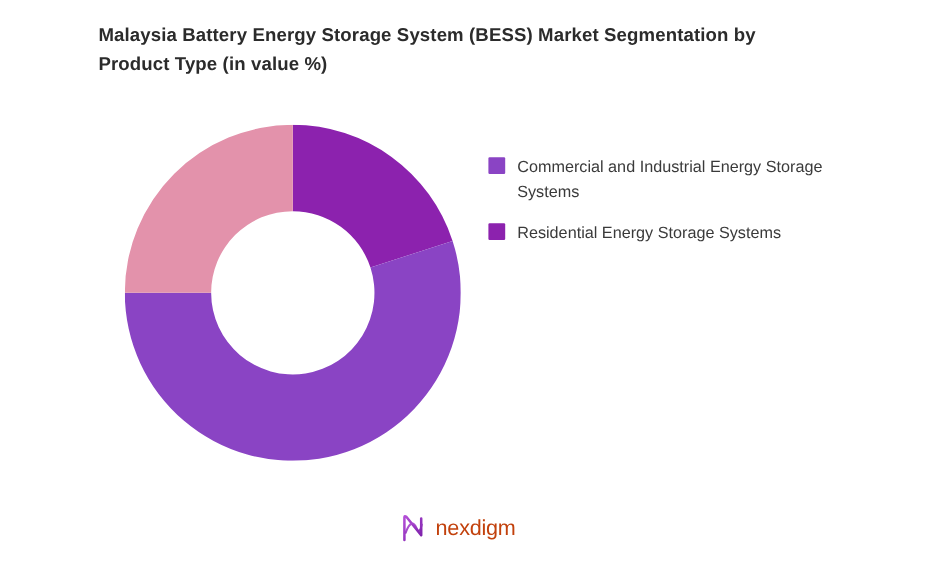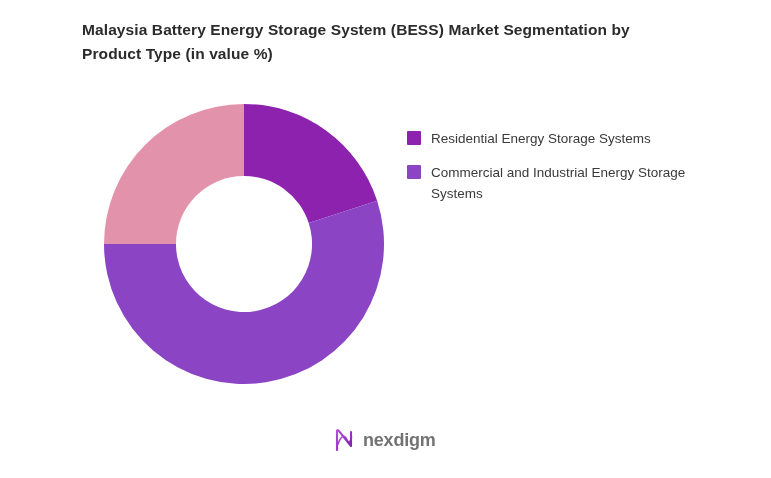--- a/index.html
+++ b/index.html
@@ -76,22 +76,22 @@
     display: flex;
     align-items: center;
   }
   #brand-mark {
     width: 22px;
     height: 24px;
     margin-right: 7px;
   }
   #brand-text {
     font-size: 18px;
-    font-weight: 700;
-    color: #737373;
+    font-weight: 400;
+    color: #c2410c;
     letter-spacing: -0.2px;
     line-height: 24px;
   }
 </style>
 </head>
 <body>
 
 <div id="chart-card">
 
   <div id="chart-title">Malaysia Battery Energy Storage System (BESS) Market Segmentation by Product Type (in value %)</div>
@@ -102,27 +102,27 @@
           <path d="M 140 0 A 140 140 0 0 1 273.1479122813215 96.73762078750737 L 204.70988536872224 118.97448370272858 A 68.03999999999999 68.03999999999999 0 0 0 140 71.96000000000001 Z" fill="#8c22ae"></path>
           <path d="M 273.1479122813215 96.73762078750737 A 140 140 0 1 1 0 140.00000000000003 L 71.96000000000001 140 A 68.03999999999999 68.03999999999999 0 1 0 204.70988536872224 118.97448370272858 Z" fill="#8a44c4"></path>
           <path d="M 0 140.00000000000003 A 140 140 0 0 1 139.99999999999997 0 L 140 71.96000000000001 A 68.03999999999999 68.03999999999999 0 0 0 71.96000000000001 140 Z" fill="#e392ab"></path>
         </g>
     </svg>
   </div>
 
   <div id="legend">
 
     <div class="legend-item">
-      <span class="legend-swatch" style="background: rgb(140, 34, 174);"></span>
-      <span class="legend-label">Residential Energy Storage Systems</span>
+      <span class="legend-swatch" style="background: rgb(138, 68, 196);"></span>
+      <span class="legend-label">Commercial and Industrial Energy Storage Systems</span>
     </div>
 
     <div class="legend-item">
-      <span class="legend-swatch" style="background: rgb(138, 68, 196);"></span>
-      <span class="legend-label">Commercial and Industrial Energy Storage Systems</span>
+      <span class="legend-swatch" style="background: rgb(140, 34, 174);"></span>
+      <span class="legend-label">Residential Energy Storage Systems</span>
     </div>
 
 
   </div>
 
   <div id="brand-logo">
     <svg id="brand-mark" viewBox="0 0 22 24">
       <defs>
         <linearGradient id="ngrad" x1="0" y1="0" x2="1" y2="1">
           <stop offset="0%" stop-color="#b44fd8"></stop>

